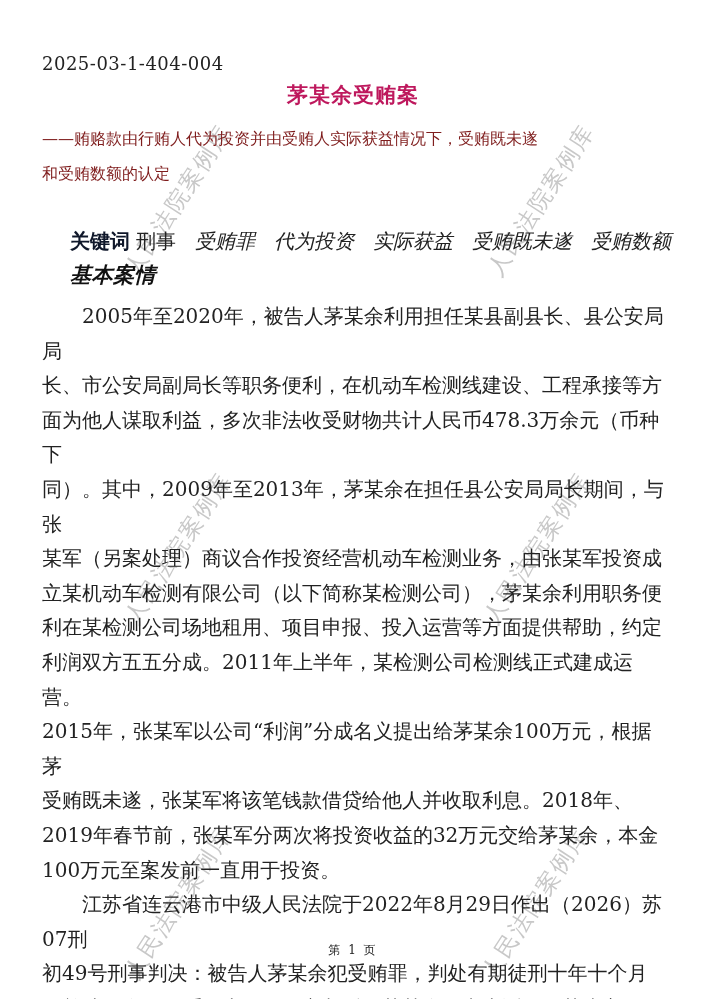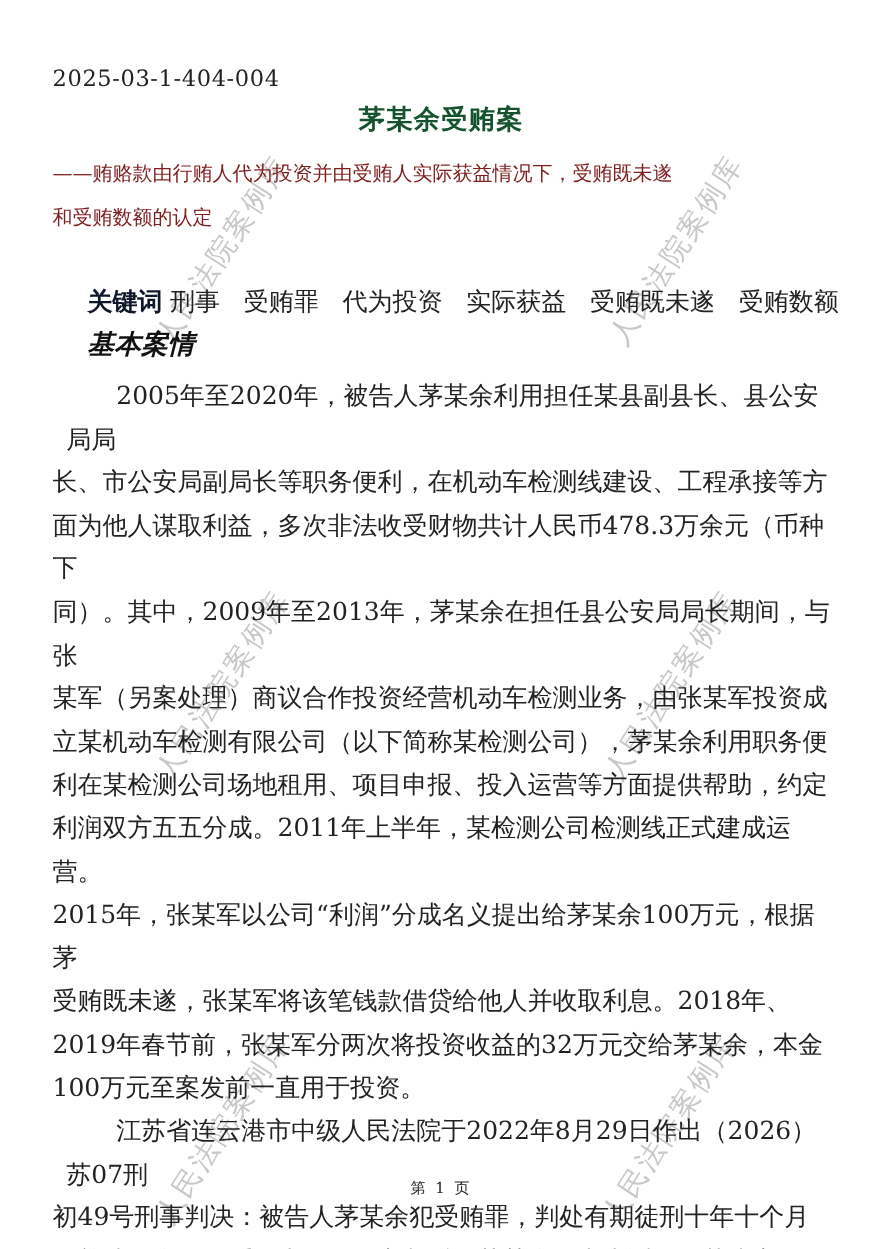--- a/index.html
+++ b/index.html
@@ -11,40 +11,40 @@
   .wm{
     position:absolute;white-space:nowrap;font-size:23px;letter-spacing:2px;
     transform:translate(-50%,-50%) rotate(-57deg);
     font-family:"DejaVu Serif","Liberation Serif",serif;
     pointer-events:none;z-index:0;
   }
   .content{position:absolute;inset:0;z-index:1;padding-left:12px;}
   .docnum{position:absolute;left:42px;top:53px;font-size:18px;letter-spacing:.5px;}
   .title{
     position:absolute;left:42px;right:42px;top:81px;margin:0;text-align:center;
-    font-size:21px;font-weight:bold;color:#14532d;letter-spacing:1px;
+    font-size:21px;font-weight:bold;color:#be185d;letter-spacing:1px;
   }
   .subtitle{
     position:absolute;left:42px;right:42px;top:121px;text-align:left;
     font-size:16px;line-height:35px;color:#7f1d1d;
   }
   .kwline{position:absolute;left:70px;top:228px;font-size:20px;white-space:nowrap;}
   .kwlabel{
     font-weight:bold;color:#0f172a;
     font-family:"DejaVu Sans","Liberation Sans",sans-serif;
   }
   .kwitems{margin-left:6px;}
-  .kwitems span + span{margin-left:19px;}
+  .kwitems span + span{margin-left:19px;font-style:italic;}
   .heading{
     position:absolute;left:70px;top:261px;margin:0;font-size:21px;font-weight:bold;color:#111;
     font-family:"DejaVu Sans","Liberation Sans",sans-serif;letter-spacing:.5px;font-style:italic;
   }
   .bodytext{position:absolute;left:42px;top:299px;width:624px;font-size:20px;line-height:34.6px;}
   .para > div{min-height:34.6px;}
-  .para > div:first-child{text-indent:40px;margin-left:11px;}
+  .para > div:first-child{text-indent:40px;}
   .footer{
     position:absolute;left:0;right:0;top:942px;text-align:center;
     font-size:12px;color:#222;letter-spacing:2px;
   }
 </style>
 </head>
 <body>
 
 <div class="page">
 

